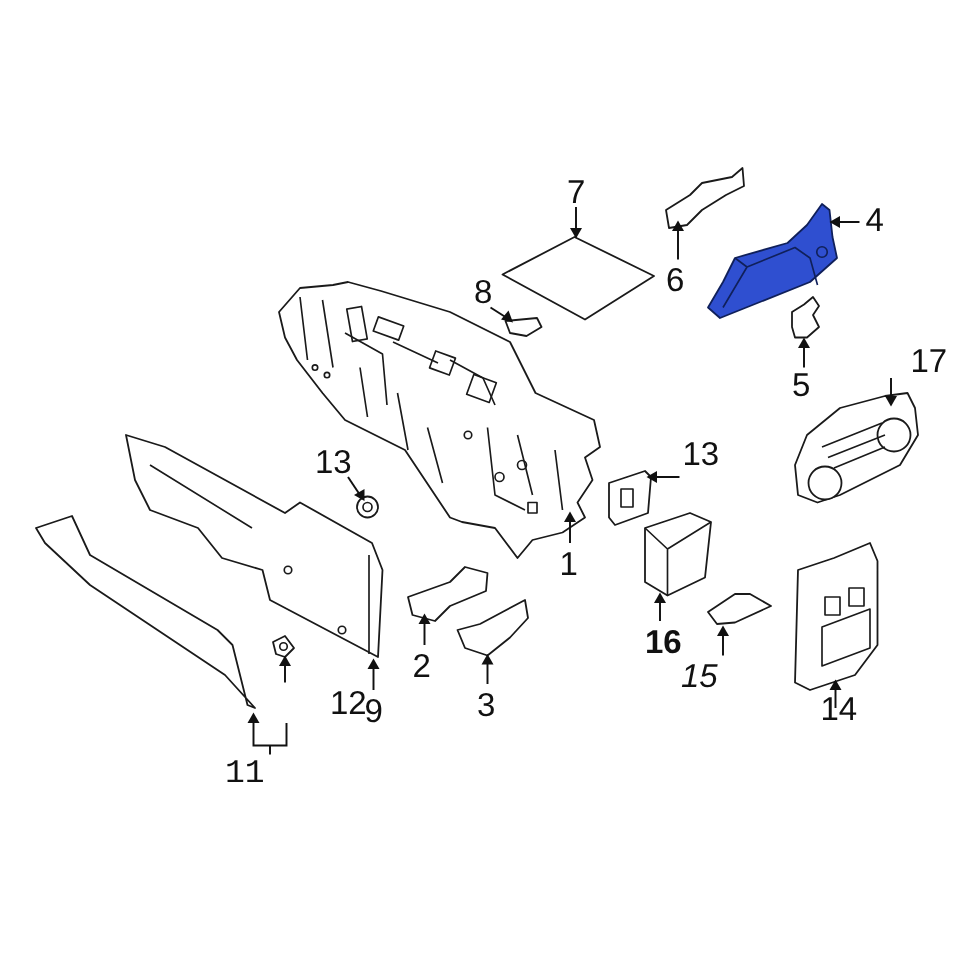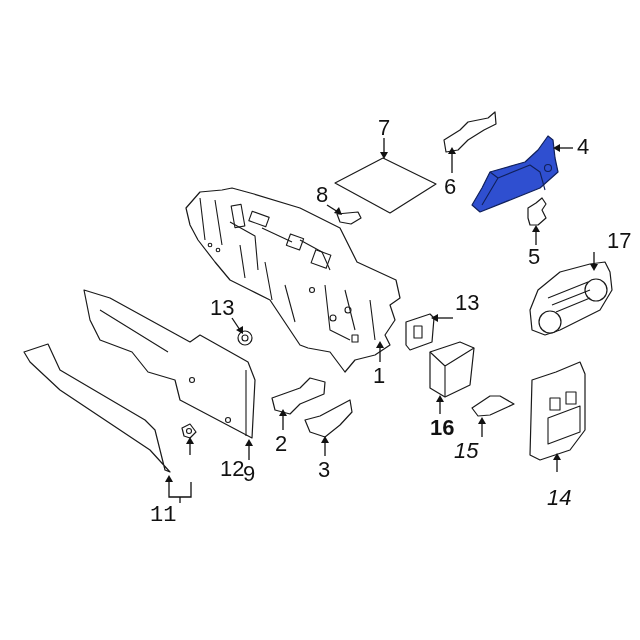--- a/index.html
+++ b/index.html
@@ -158,16 +158,16 @@
 <div class="callout" style="left:577px;top:136px;">4</div>
 <div class="callout" style="left:528px;top:246px;">5</div>
 <div class="callout" style="left:444px;top:176px;">6</div>
 <div class="callout" style="left:378px;top:117px;">7</div>
 <div class="callout" style="left:316px;top:184px;">8</div>
 <div class="callout" style="left:243px;top:463px;">9</div>
 <div class="callout" style="left:210px;top:297px;">13</div>
 <div class="callout" style="left:150px;top:505px;font-family:Liberation Mono, monospace;">11</div>
 <div class="callout" style="left:180px;top:458px;margin-left:40px;">12</div>
 <div class="callout" style="left:455px;top:292px;">13</div>
-<div class="callout" style="left:547px;top:487px;font-style:italic;">14</div>
+<div class="callout" style="left:547px;top:462px;">14</div>
 <div class="callout" style="left:454px;top:440px;font-style:italic;">15</div>
 <div class="callout" style="left:430px;top:417px;font-weight:bold;">16</div>
 <div class="callout" style="left:584px;top:230px;margin-left:23px;">17</div>
 
 </body></html>

